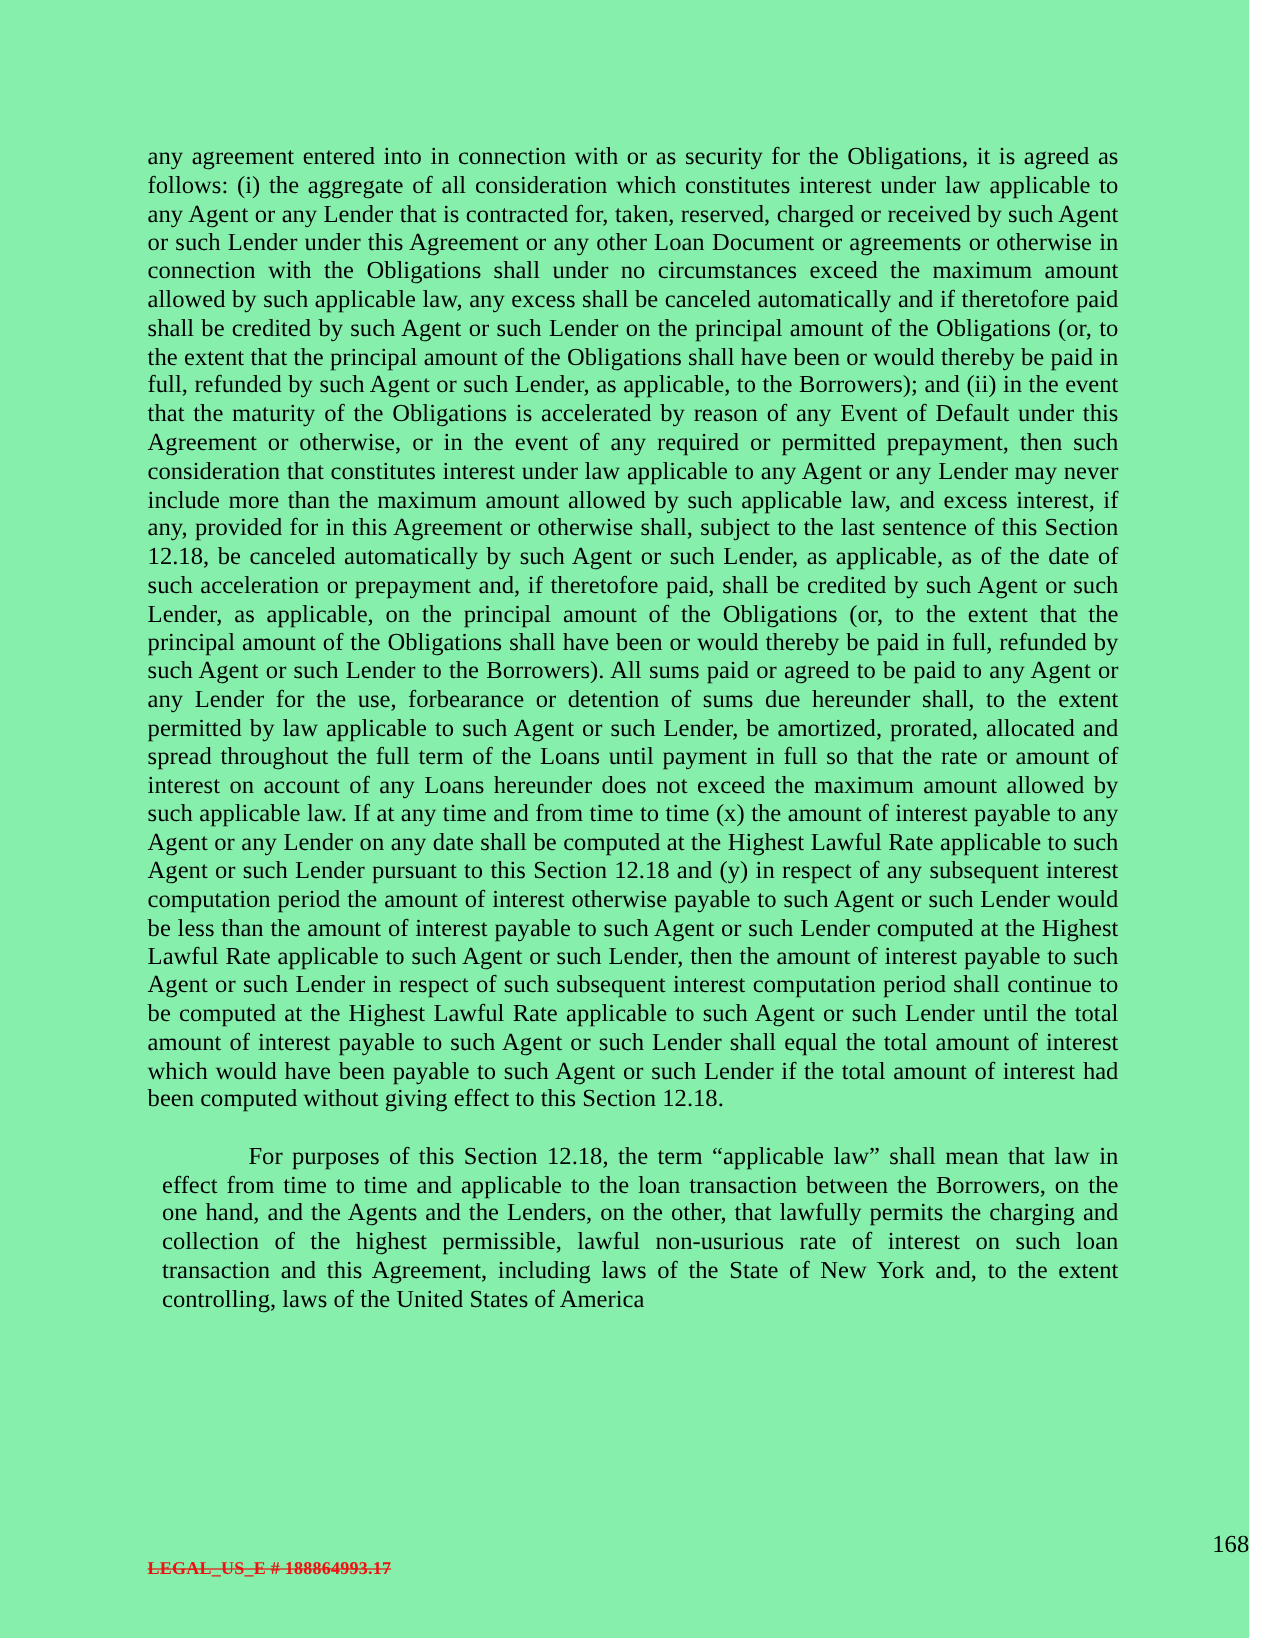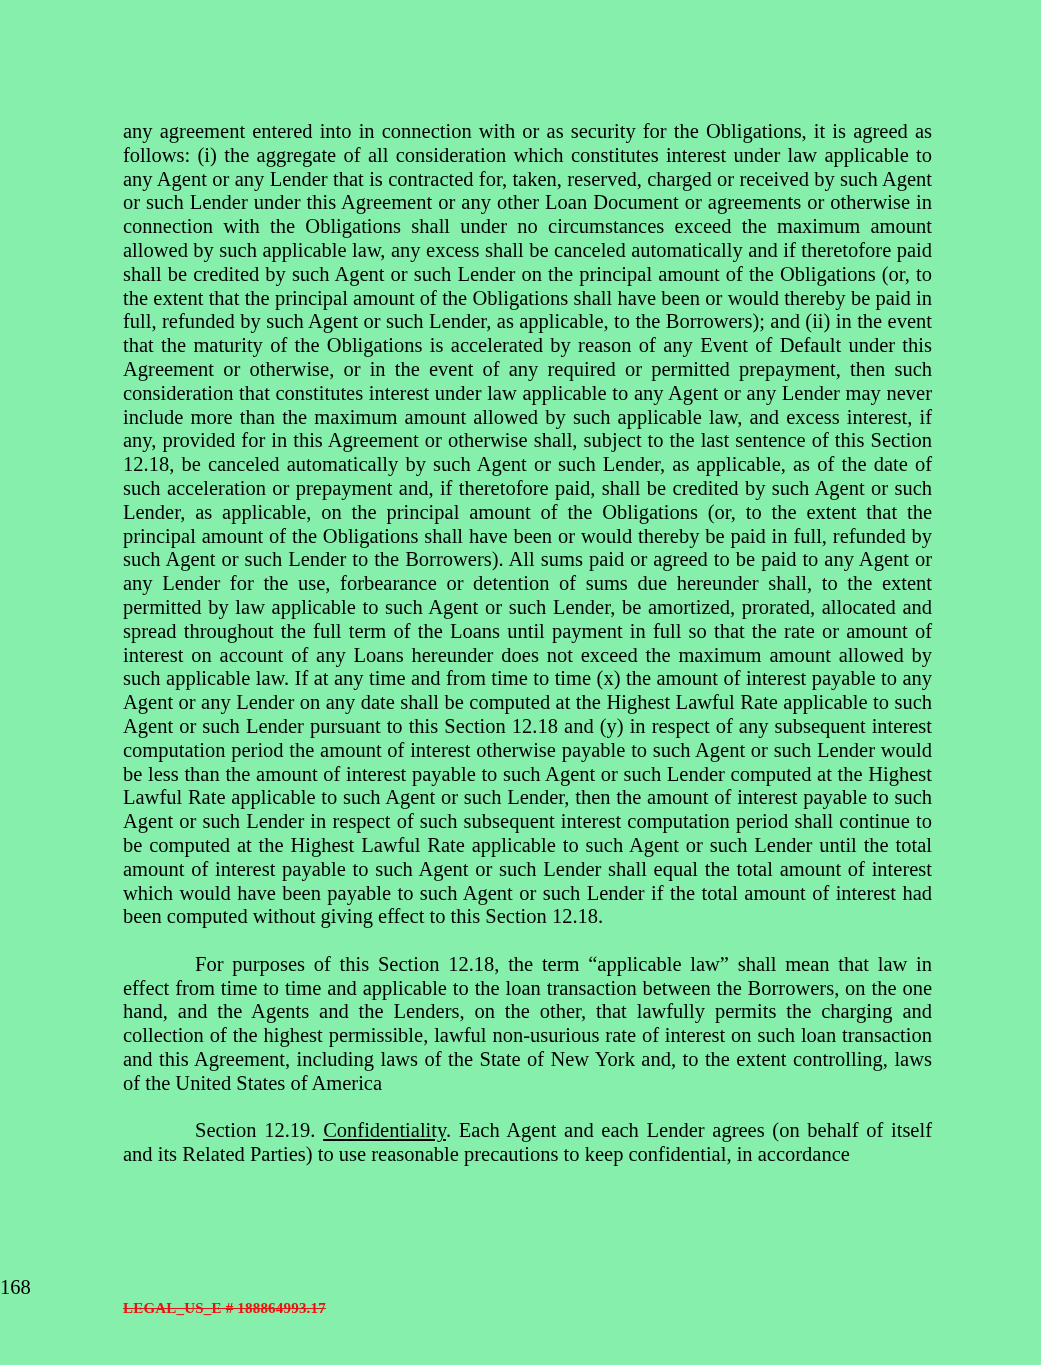--- a/index.html
+++ b/index.html
@@ -23,34 +23,35 @@
     width: 809px;
     font-size: 20.5px;
     line-height: 23.8px;
     text-align: justify;
   }
   .para {
     margin: 0;
   }
   .para + .para {
     margin-top: 23.8px;
+    margin-left: 12px;
   }
   .indent {
     text-indent: 72px;
   }
   .u {
     text-decoration: underline;
     text-underline-offset: 2px;
   }
   .page-number {
     position: absolute;
     top: 1276px;
     left: 0;
     width: 100%;
-    text-align: left;
+    text-align: right;
     font-size: 20.5px;
     line-height: 23.8px;
   }
   .doc-id {
     position: absolute;
     left: 123px;
     top: 1300px;
     font-size: 15px;
     font-weight: bold;
     letter-spacing: 0.2px;
@@ -62,21 +63,19 @@
 <body>
 
 <div class="page" style="color: rgb(0, 0, 0);">
 
   <main class="content">
     <p class="para">any agreement entered into in connection with or as security for the Obligations, it is agreed as follows:  (i) the aggregate of all consideration which constitutes interest under law applicable to any Agent or any Lender that is contracted for, taken, reserved, charged or received by such Agent or such Lender under this Agreement or any other Loan Document or agreements or otherwise in connection with the Obligations shall under no circumstances exceed the maximum amount allowed by such applicable law, any excess shall be canceled automatically and if theretofore paid shall be credited by such Agent or such Lender on the principal amount of the Obligations (or, to the extent that the principal amount of the Obligations shall have been or would thereby be paid in full, refunded by such Agent or such Lender, as applicable, to the Borrowers); and (ii) in the event that the maturity of the Obligations is accelerated by reason of any Event of Default under this Agreement or otherwise, or in the event of any required or permitted prepayment, then such consideration that constitutes interest under law applicable to any Agent or any Lender may never include more than the maximum amount allowed by such applicable law, and excess interest, if any, provided for in this Agreement or otherwise shall, subject to the last sentence of this Section 12.18, be canceled automatically by such Agent or such Lender, as applicable, as of the date of such acceleration or prepayment and, if theretofore paid, shall be credited by such Agent or such Lender, as applicable, on the principal amount of the Obligations (or, to the extent that the principal amount of the Obligations shall have been or would thereby be paid in full, refunded by such Agent or such Lender to the Borrowers).  All sums paid or agreed to be paid to any Agent or any Lender for the use, forbearance or detention of sums due hereunder shall, to the extent permitted by law applicable to such Agent or such Lender, be amortized, prorated, allocated and spread throughout the full term of the Loans until payment in full so that the rate or amount of interest on account of any Loans hereunder does not exceed the maximum amount allowed by such applicable law.  If at any time and from time to time (x) the amount of interest payable to any Agent or any Lender on any date shall be computed at the Highest Lawful Rate applicable to such Agent or such Lender pursuant to this Section 12.18 and (y) in respect of any subsequent interest computation period the amount of interest otherwise payable to such Agent or such Lender would be less than the amount of interest payable to such Agent or such Lender computed at the Highest Lawful Rate applicable to such Agent or such Lender, then the amount of interest payable to such Agent or such Lender in respect of such subsequent interest computation period shall continue to be computed at the Highest Lawful Rate applicable to such Agent or such Lender until the total amount of interest payable to such Agent or such Lender shall equal the total amount of interest which would have been payable to such Agent or such Lender if the total amount of interest had been computed without giving effect to this Section 12.18.</p>
 
     <p class="para indent">For purposes of this Section 12.18, the term “applicable law” shall mean that law in effect from time to time and applicable to the loan transaction between the Borrowers, on the one hand, and the Agents and the Lenders, on the other, that lawfully permits the charging and collection of the highest permissible, lawful non-usurious rate of interest on such loan transaction and this Agreement, including laws of the State of New York and, to the extent controlling, laws of the United States of America</p>
 
 
-    <p class="para indent"><span>Section 12.19.</span>
-      <span class="u">Confidentiality</span><span>.  Each Agent and each Lender agrees (on behalf of itself and its Related Parties) to use reasonable precautions to keep confidential, in accordance</span></p>
   </main>
 
   <div class="page-number">168</div>
 
   <div class="doc-id" style="color: rgb(238, 17, 17);">LEGAL_US_E # 188864993.17</div>
 
 </div>
 
 </body></html>

